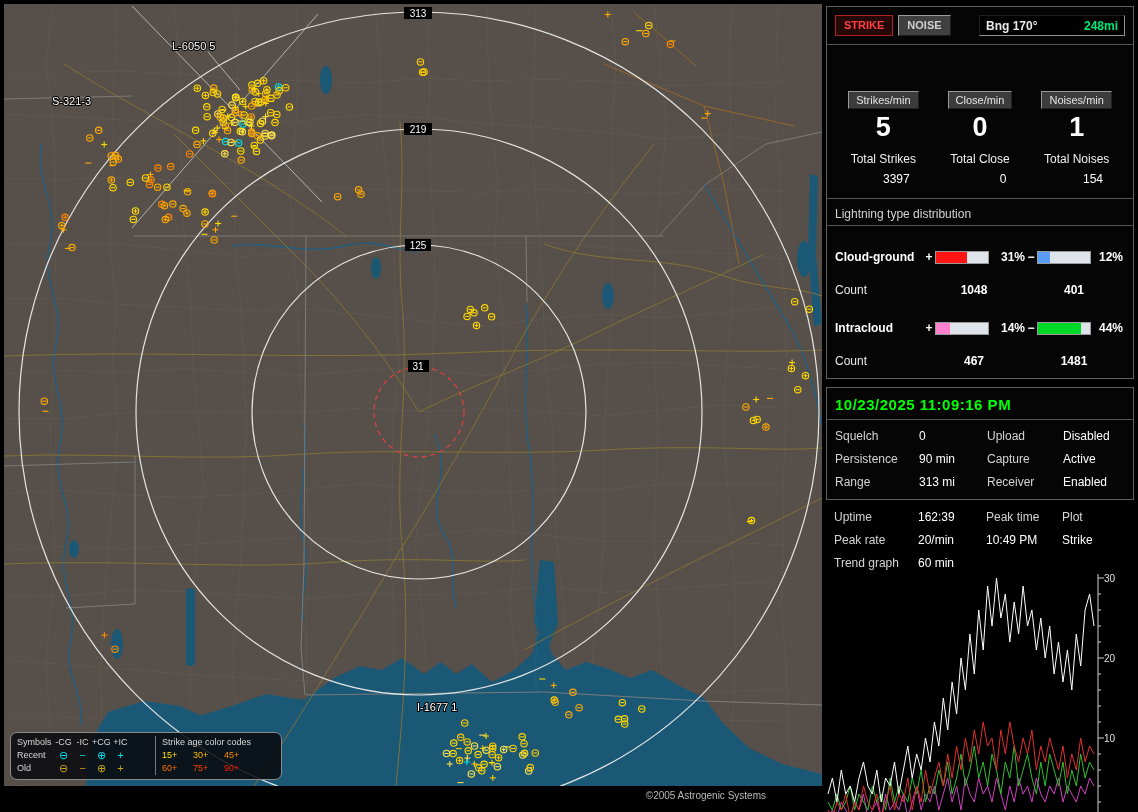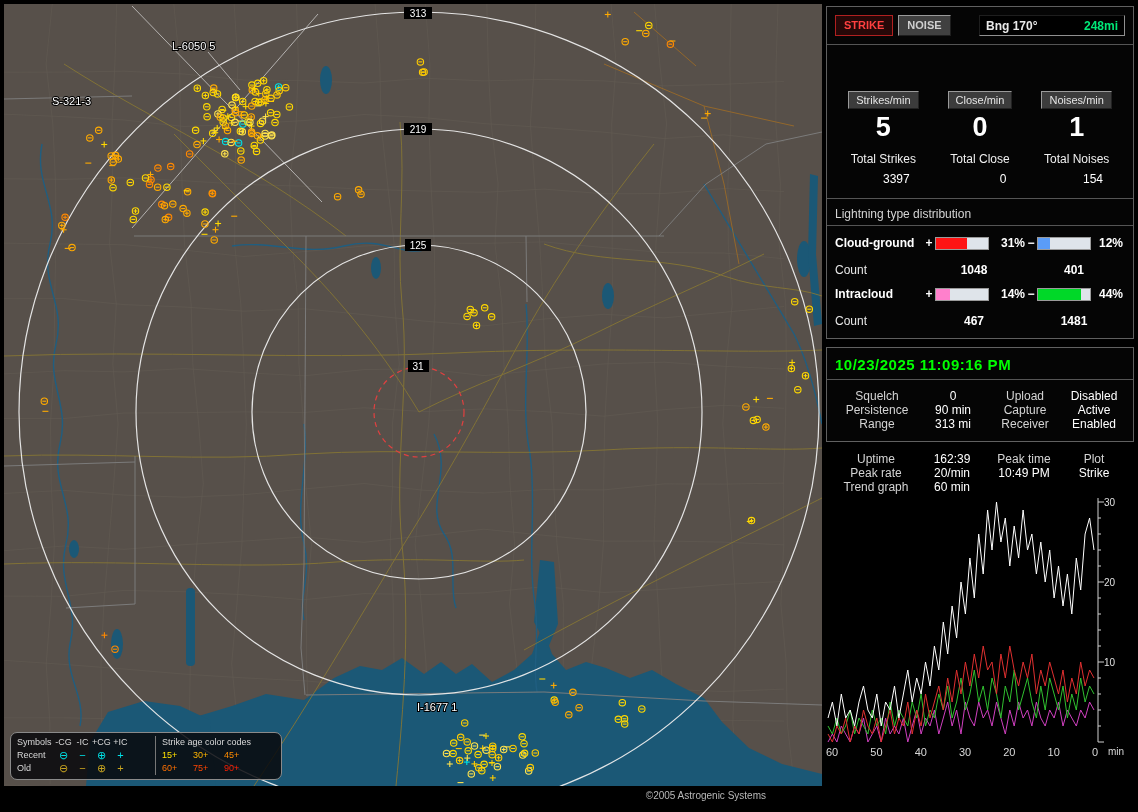--- a/index.html
+++ b/index.html
@@ -38,32 +38,32 @@
   .badges-row{margin-top:13px;}
   .stat-badge{display:inline-block;background:#3c3c3c;border:1px solid;
               border-color:#9a9a9a #222 #222 #9a9a9a;padding:2px 7px;font-size:11px;color:#e4e4e4;margin-top:33px;}
   .rates-row{font-size:27px;font-weight:bold;color:#fff;margin-top:3px;}
   .tlabels{margin-top:9px;color:#f0f0f0;}
   .tvalues{margin-top:6px;color:#fff;}
   .tvalues div{text-align:right;padding-right:22px;}
   .sep{border-top:1px solid #555;margin:12px -8px 0;}
   .dist-title{margin:8px -8px 0;padding:0 8px 4px;border-bottom:1px solid #555;color:#d4d4d4;}
   .dist-grid{display:grid;grid-template-columns:88px 12px 54px 36px 12px 54px 32px;
-             align-items:center;margin-top:10px;row-gap:13px;}
+             align-items:center;margin-top:24px;row-gap:19px;}
   .dist-grid .lbl{font-weight:bold;color:#fff;}
   .dist-grid .sign{text-align:center;color:#fff;font-weight:bold;}
   .dist-grid .pct{text-align:right;font-weight:bold;color:#fff;}
   .bar{height:11px;background:#dfe4ea;border:1px solid #9a9a9a;position:relative;}
   .bar i{display:block;height:100%;width:0;}
   .cnt{color:#e8e8e8;}
   .cspan1{grid-column:2/5;text-align:center;font-weight:bold;color:#fff;}
   .cspan2{grid-column:5/8;text-align:center;font-weight:bold;color:#fff;}
   .datetime{font-size:15px;font-weight:bold;color:#00ff00;letter-spacing:.5px;
             padding-bottom:6px;border-bottom:1px solid #555;margin:0 -8px;padding-left:8px;}
-  .settings,.info{display:grid;grid-template-columns:84px 68px 76px 1fr;text-align:center;}
+  .settings,.info{display:grid;grid-template-columns:84px 68px 76px 1fr;row-gap:9px;}
   .settings{margin-top:9px;}
   .settings .l,.info .l{color:#d4d4d4;}
   .settings .v,.info .v{color:#fff;}
   .v-gray{color:#b0b0b0;} .v-green{color:#00cc33;}
   .info{padding:2px 8px 0;margin-bottom:2px;}
   .chart{position:relative;height:270px;margin-top:2px;}
   #trend-svg{position:absolute;left:0;top:0;width:300px;height:250px;}
   .xlabels{position:absolute;top:250px;left:0;width:272px;display:flex;
            justify-content:space-between;font-size:11px;color:#d8d8d8;}
   .xunit{position:absolute;top:250px;left:282px;font-size:10px;color:#d8d8d8;}

